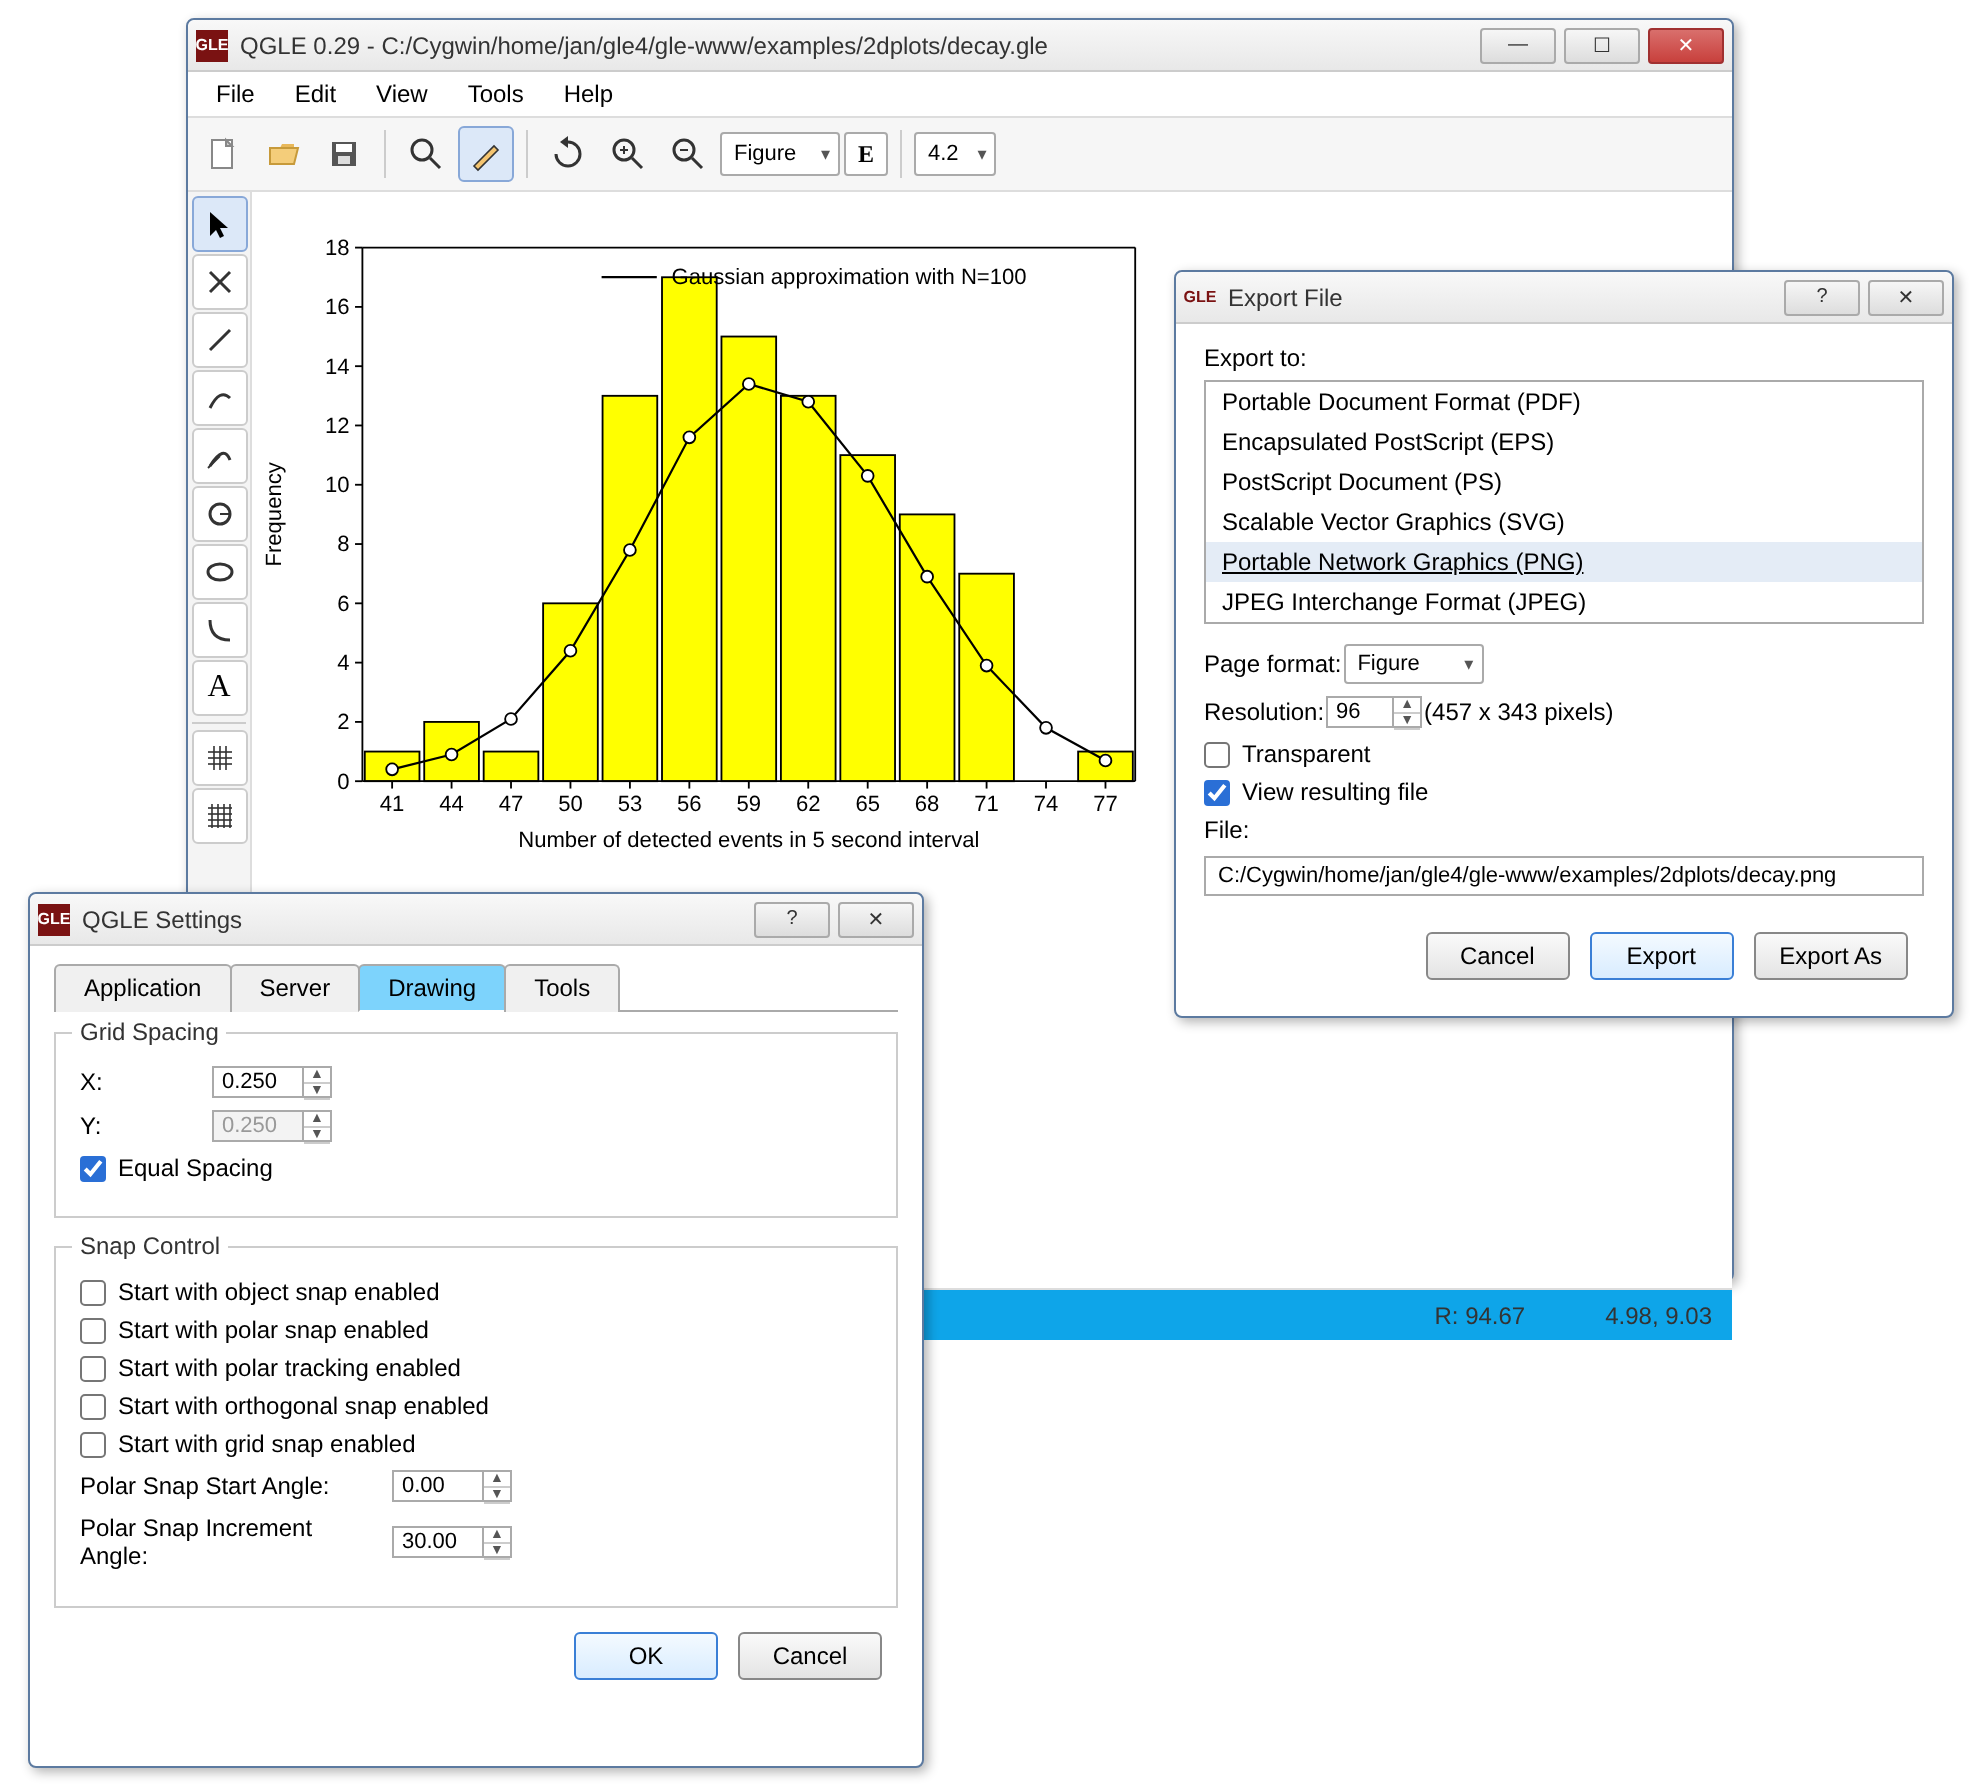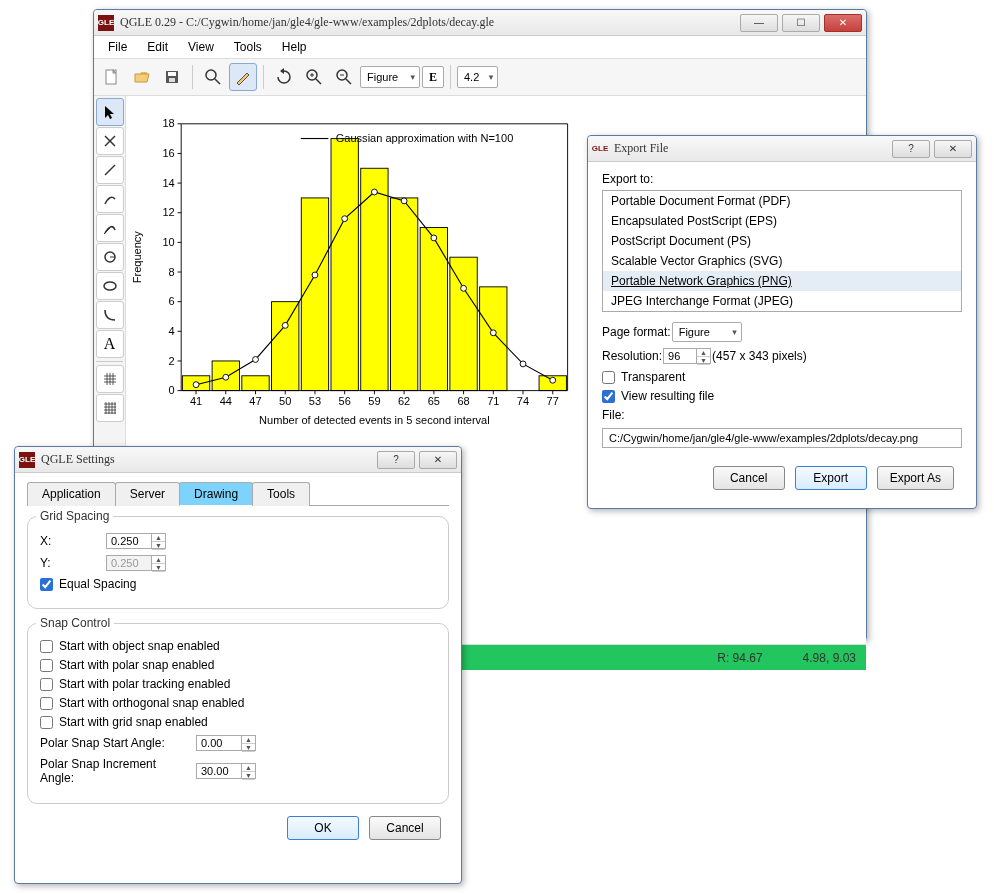--- a/index.html
+++ b/index.html
@@ -1,51 +1,51 @@
 <!DOCTYPE html>
 <html><head>
 <meta charset="utf-8">
 <style>
 * { box-sizing: border-box; margin: 0; padding: 0; font-family: "Segoe UI", Tahoma, sans-serif; font-size: 12px; }
 body { background: #fff; width: 994px; height: 894px; position: relative; overflow: hidden; }
 
 .window { position: absolute; background: #fff; border: 1px solid #5c7aa0; border-radius: 4px; box-shadow: 2px 2px 6px rgba(0,0,0,0.3); }
 .titlebar { display: flex; align-items: center; height: 26px; background: linear-gradient(#f8f8f8,#e8e8e8); border-bottom: 1px solid #ccc; border-radius: 4px 4px 0 0; padding: 0 4px; }
 .titlebar .icon { width: 16px; height: 16px; margin-right: 6px; display:inline-flex;align-items:center;justify-content:center; }
-.titlebar .title { flex: 1; color: #333; font-family: Liberation Serif, serif; }
+.titlebar .title { flex: 1; color: #333; }
 .winbtns { display:flex; gap:4px; margin-left:auto; }
 .winbtn { width: 38px; height: 18px; border:1px solid #aaa; border-radius:2px; background: linear-gradient(#f6f6f6,#ddd); display:flex;align-items:center;justify-content:center;font-size:10px;color:#333; }
 .winbtn.close { background: linear-gradient(#d96f6c,#c8403c); color:#fff; border-color:#a03030; }
 
 .menubar { display:flex; gap:4px; padding: 2px 6px; border-bottom:1px solid #ddd; }
 .menubar span { padding:2px 8px; }
 
 .toolbar { display:flex; align-items:center; padding:4px; gap:2px; border-bottom:1px solid #ddd; background:#f6f6f6; }
 .tbtn { width:28px; height:28px; border:1px solid transparent; border-radius:3px; display:inline-flex;align-items:center;justify-content:center; }
 .tsep { width:1px; height:24px; background:#ccc; margin:0 4px; }
 .tsel { height:22px; border:1px solid #aaa; background:#fff; padding:0 18px 0 6px; display:inline-flex;align-items:center;position:relative;font-size:11px;min-width:60px;border-radius:2px; }
 .tsel::after { content:"▾"; position:absolute; right:4px; font-size:9px;color:#555; }
 .ebtn { width:22px; height:22px; border:1px solid #aaa; background:#fff; display:inline-flex;align-items:center;justify-content:center;font-family:serif;font-weight:bold;border-radius:2px; }
 
 .content { display:flex; height: calc(100% - 82px); }
 .vtoolbar { width:32px; background:#f4f4f4; border-right:1px solid #ddd; display:flex;flex-direction:column;align-items:center;padding:2px;gap:1px; }
 .vbtn { width:28px;height:28px;border:1px solid #ccc;border-radius:3px;background:#fff;display:flex;align-items:center;justify-content:center; }
 .vbtn.active { background:#dce8f8; border-color:#88a8d8; }
 .canvas { flex:1; background:#fff; position:relative; padding:4px; }
 
-.statusbar { height:26px; border-top:1px solid #ddd; background:#22c55e; display:flex; align-items:center; justify-content:flex-end; padding:0 10px; gap:40px; }
+.statusbar { height:26px; border-top:1px solid #ddd; background:#0ea5e9; display:flex; align-items:center; justify-content:flex-end; padding:0 10px; gap:40px; }
 .statusbar span { color:#333; }
 
 
 .dlg { position:absolute; }
 .dlg .body { padding:8px 12px 12px; }
 .tabs { display:flex; border-bottom:1px solid #aaa; }
 .tab { padding:4px 14px; border:1px solid #aaa; border-bottom:none; margin-right:-1px; background:#f0f0f0; border-radius:3px 3px 0 0; position:relative; top:1px; }
 .tab.active { background:#7dd3fc; border-bottom:1px solid #fff; }
-.group { border:1px solid #ccc; border-radius:10px; margin-top:10px; padding:10px 12px 12px; position:relative; }
+.group { border:1px solid #ccc; border-radius:0; margin-top:10px; padding:10px 12px 12px; position:relative; }
 .group > .legend { position:absolute; top:-8px; left:8px; background:#fff; padding:0 4px; color:#333; }
 .frow { display:flex; align-items:center; margin:6px 0; gap:8px; }
 .frow label { width:58px; }
 .spin { display:inline-flex; border:1px solid #aaa; height:16px; }
 .spin input { border:none; width:44px; padding:0 4px; font-size:11px; }
 .spin .arrows { width:14px; border-left:1px solid #aaa; display:flex;flex-direction:column; }
 .spin .arrows span { flex:1; display:flex;align-items:center;justify-content:center;font-size:7px;color:#555;border-bottom:1px solid #ccc; }
 .spin.disabled input { background:#f3f3f3; color:#999; }
 .chk { display:flex; align-items:center; gap:6px; margin:5px 0; }
 .chk input { width:13px;height:13px; }

